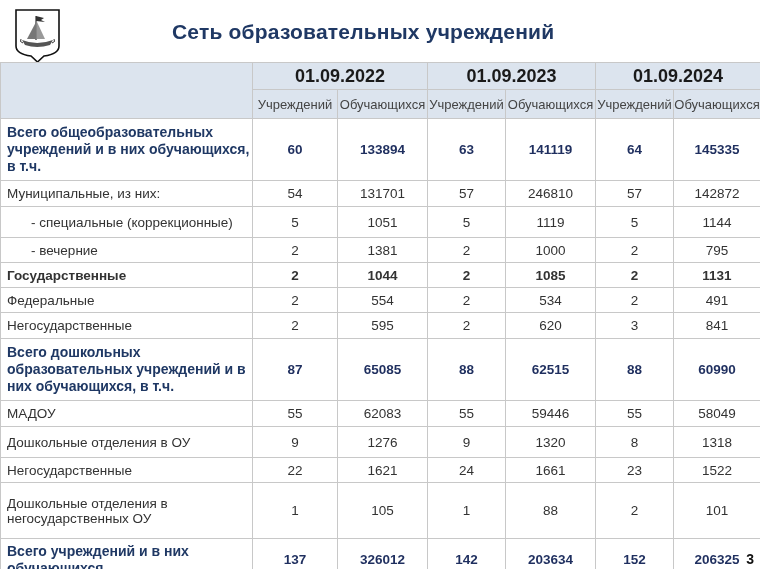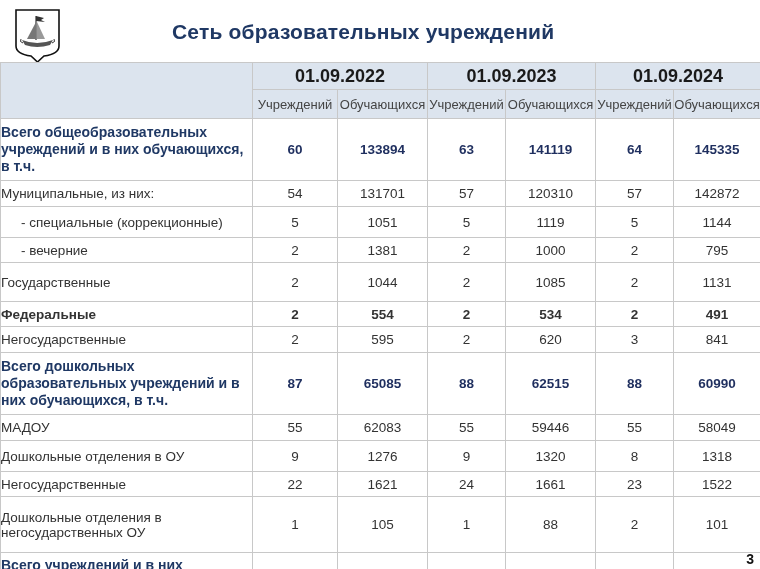--- a/index.html
+++ b/index.html
@@ -6,22 +6,22 @@
   html, body { width: 760px; height: 569px; background: #ffffff; overflow: hidden; }
   body { font-family: "Liberation Sans", sans-serif; position: relative; color: #333; }
   .header { position: absolute; left: 0; top: 0; width: 760px; height: 62px; }
   .emblem { position: absolute; left: 14px; top: 8px; width: 47px; height: 55px; }
   .title { position: absolute; left: 172px; top: 20px; font-size: 21px; font-weight: bold; color: #1f3864; letter-spacing: 0.2px; }
   table { position: absolute; left: 0; top: 62px; width: 760px; border-collapse: collapse; table-layout: fixed; }
   td, th { border: 1px solid #c8c8c8; font-size: 13.5px; text-align: center; vertical-align: middle; }
   thead th { background: #dce4ee; font-weight: normal; }
   thead .date { font-weight: bold; font-size: 18px; color: #1a1a1a; height: 27px; }
   thead .sub { font-size: 13px; color: #444; height: 29px; }
-  td.label { text-align: left; color: #333; }
-  td.indent { padding-left: 20px; }
+  td.label { text-align: left; padding-left: 6px; color: #333; }
+  td.indent { padding-left: 30px; }
   tr.total td { font-weight: bold; color: #1f2f5f; }
   tr.total td.label { color: #1f3864; font-size: 14px; line-height: 17px; }
   .page-num { position: absolute; right: 6px; bottom: 2px; font-size: 14px; font-weight: bold; color: #111; }
 </style>
 </head>
 <body>
 
 <div class="header">
   <svg class="emblem" viewBox="0 0 47 55">
     <path d="M2 2 H45 V38 Q45 46 30 48 L23.5 54 L17 48 Q2 46 2 38 Z" fill="#fff" stroke="#111" stroke-width="1.6"></path>
@@ -70,21 +70,21 @@
         <td>63</td>
         <td>141119</td>
         <td>64</td>
         <td>145335</td>
       </tr>
       <tr style="height: 26px;">
         <td class="label">Муниципальные, из них:</td>
         <td>54</td>
         <td>131701</td>
         <td>57</td>
-        <td>120310</td>
+        <td>246810</td>
         <td>57</td>
         <td>142872</td>
       </tr>
       <tr style="height: 31px;">
         <td class="label indent">- специальные (коррекционные)</td>
         <td>5</td>
         <td>1051</td>
         <td>5</td>
         <td>1119</td>
         <td>5</td>
@@ -92,30 +92,30 @@
       </tr>
       <tr style="height: 25px;">
         <td class="label indent">- вечерние</td>
         <td>2</td>
         <td>1381</td>
         <td>2</td>
         <td>1000</td>
         <td>2</td>
         <td>795</td>
       </tr>
-      <tr style="height: 39px;">
+      <tr style="height: 25px; font-weight: bold;">
         <td class="label">Государственные</td>
         <td>2</td>
         <td>1044</td>
         <td>2</td>
         <td>1085</td>
         <td>2</td>
         <td>1131</td>
       </tr>
-      <tr style="height: 25px; font-weight: bold;">
+      <tr style="height: 25px;">
         <td class="label">Федеральные</td>
         <td>2</td>
         <td>554</td>
         <td>2</td>
         <td>534</td>
         <td>2</td>
         <td>491</td>
       </tr>
       <tr style="height: 26px;">
         <td class="label">Негосударственные</td>

